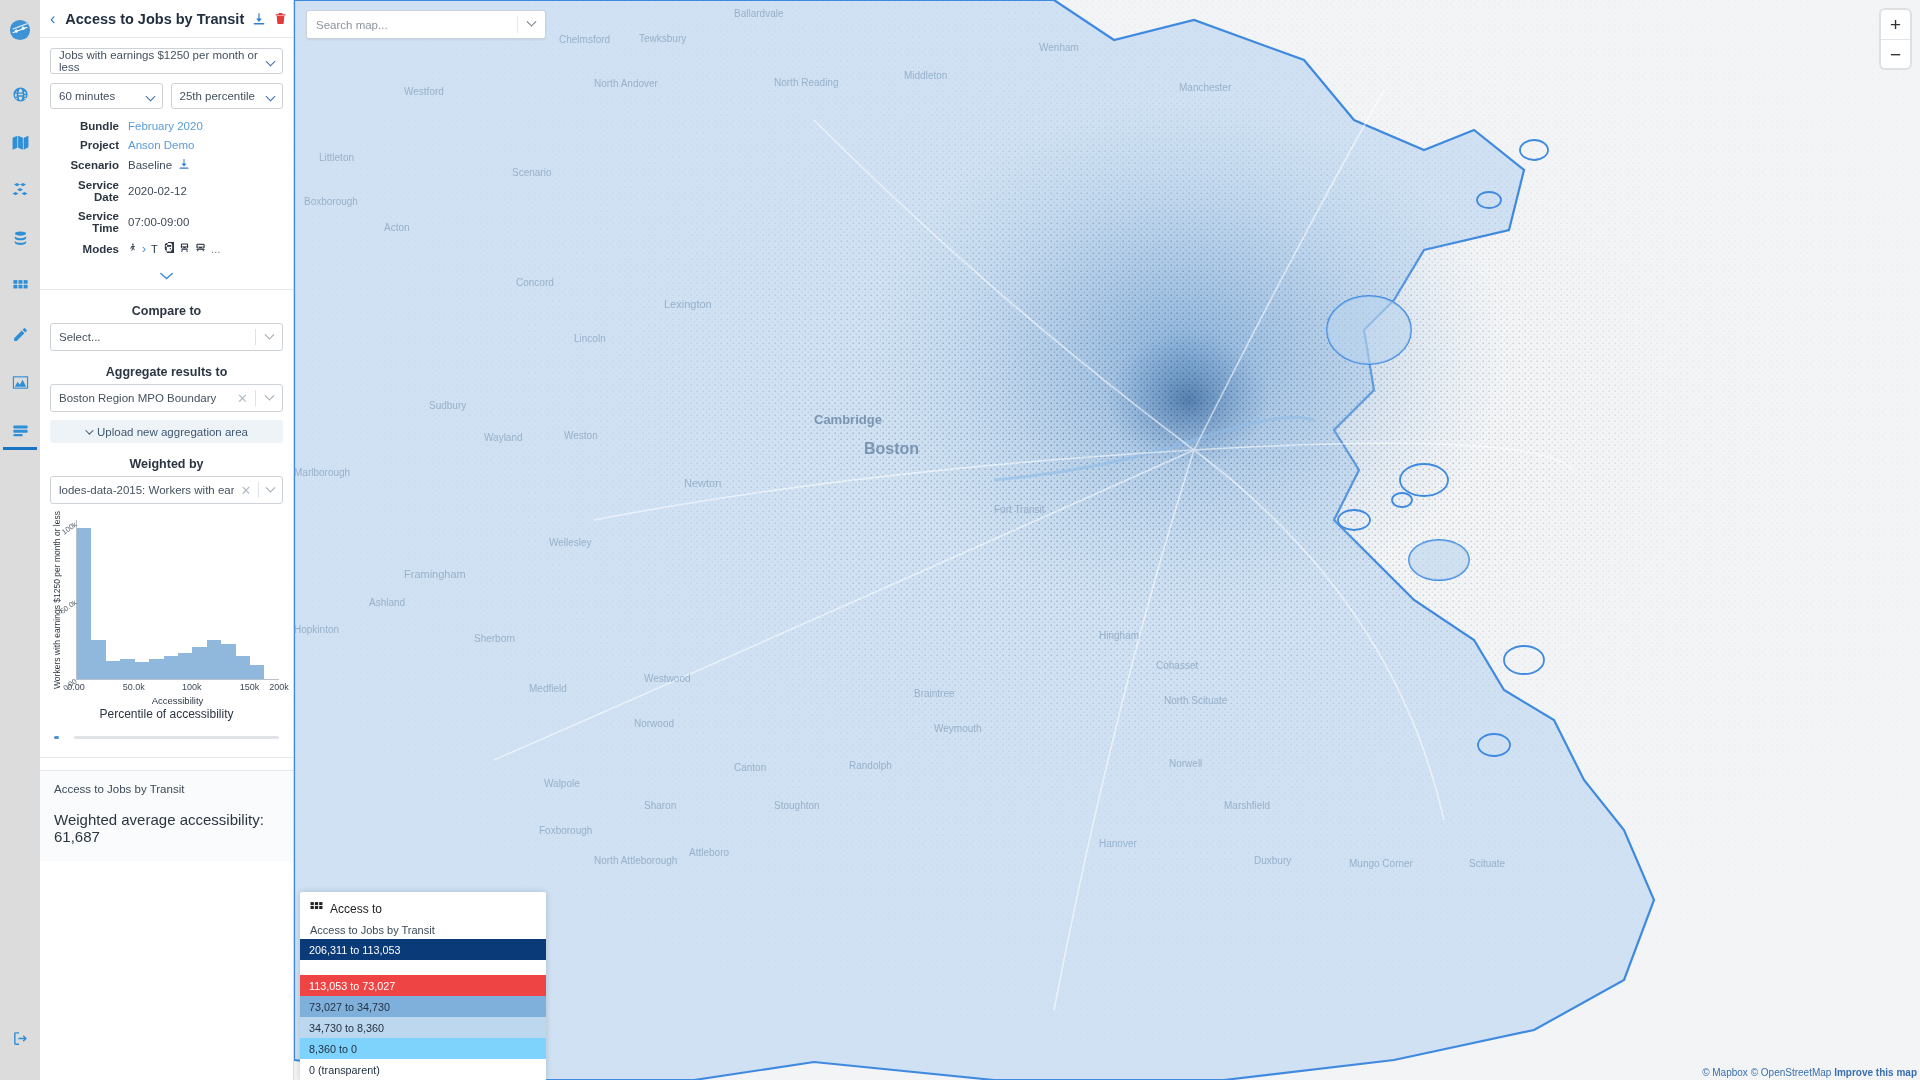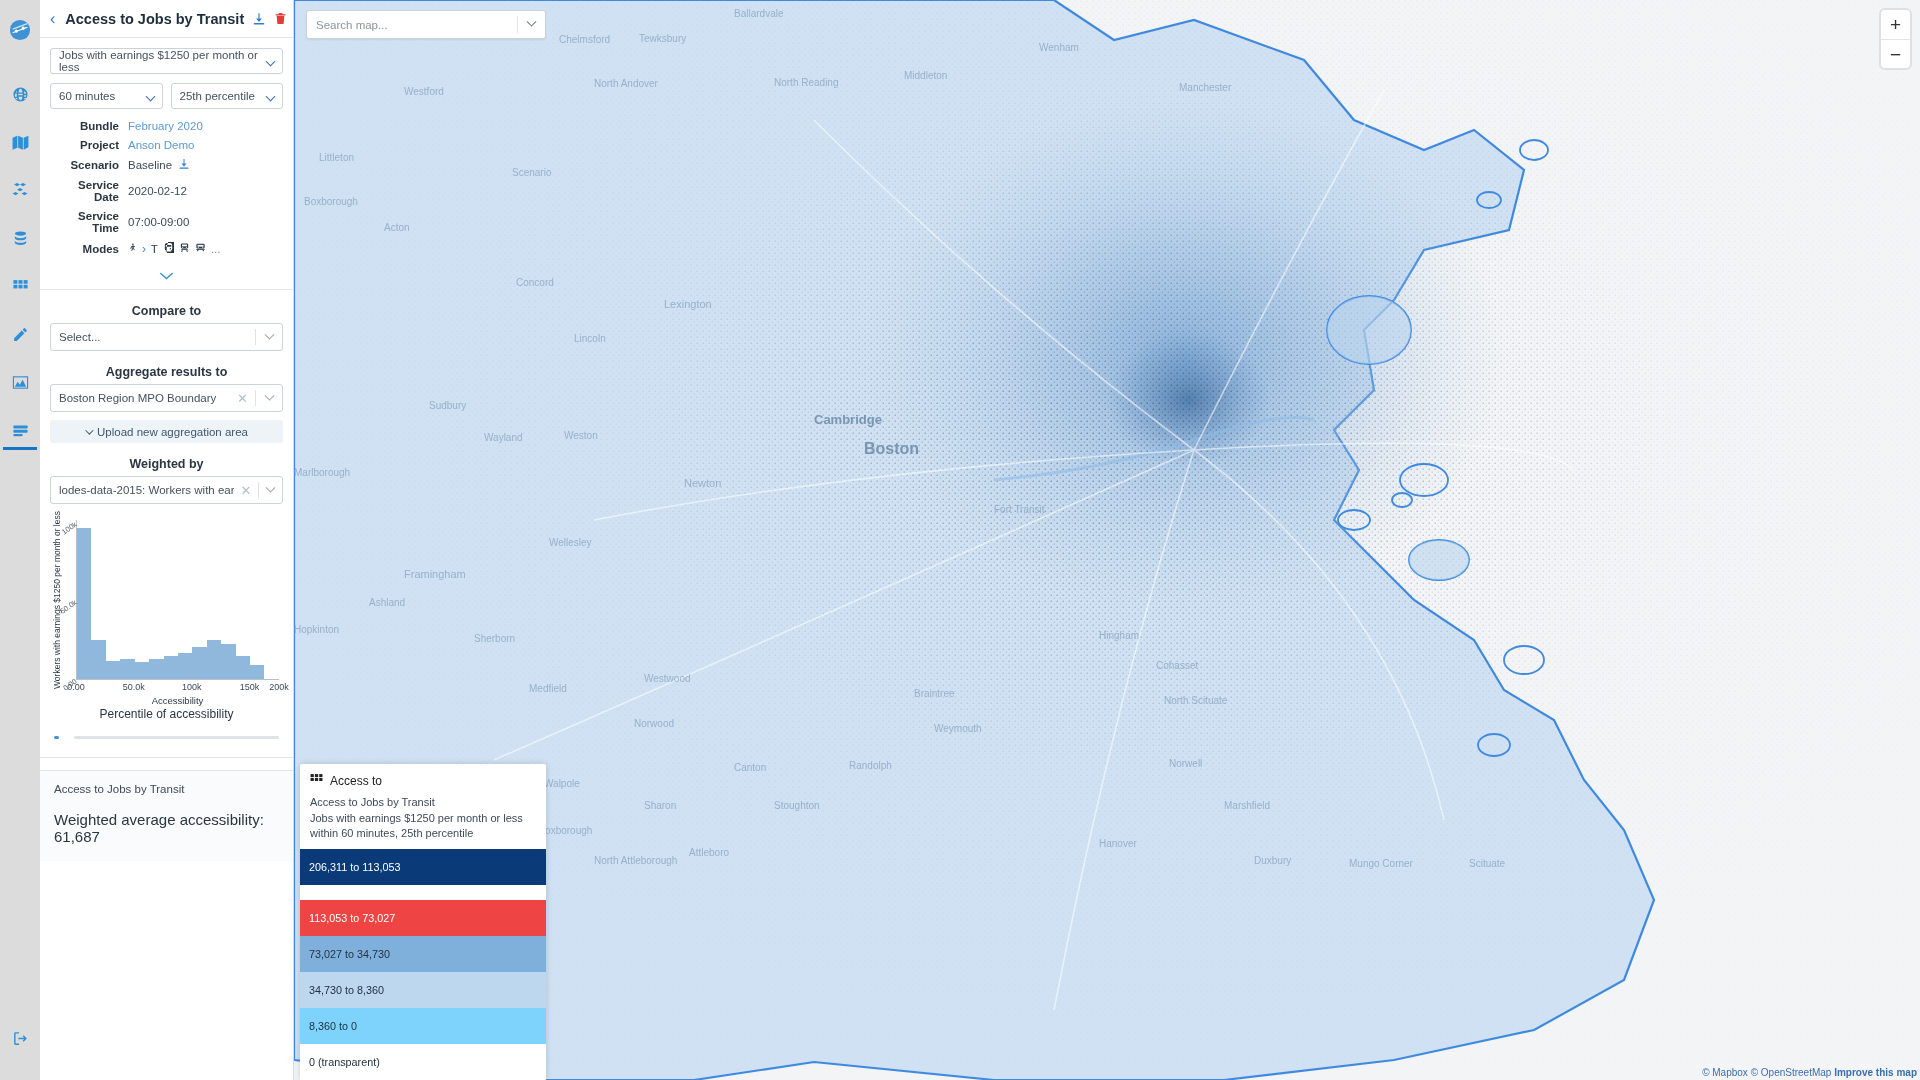--- a/index.html
+++ b/index.html
@@ -242,21 +242,21 @@
     font-size: 11px; color: #2b3642;
     overflow: hidden;
   }
   .legend-head {
     display: flex; align-items: center; gap: 7px;
     padding: 9px 10px 7px; font-size: 12px; color: #222;
   }
   .legend-sub { padding: 0 10px 3px; font-size: 11px; color: #3d4a58; }
   .legend-desc { padding: 0 10px 8px; font-size: 11px; color: #3d4a58; line-height: 1.35; }
   .legend-row {
-    height: 36px; display: flex; align-items: center;
+    height: 21px; display: flex; align-items: center;
     padding-left: 9px; font-size: 10.8px;
   }
 
   .attrib {
     position: absolute; right: 3px; bottom: 2px; z-index: 30;
     font-size: 10px; color: #3a6fae;
   }
   .attrib b { font-weight: 700; }
 </style>
 </head>
@@ -689,21 +689,20 @@
               <rect x="9" y="2" width="6" height="5.6"></rect>
               <rect x="17" y="2" width="6" height="5.6"></rect>
               <rect x="1" y="9.2" width="6" height="5.6"></rect>
               <rect x="9" y="9.2" width="6" height="5.6"></rect>
               <rect x="17" y="9.2" width="6" height="5.6"></rect>
             </svg>
         </span>
         <span>Access to</span>
       </div>
       <div class="legend-sub">Access to Jobs by Transit</div>
-      <div class="legend-desc">Jobs with earnings $1250 per month or less within 60 minutes, 25th percentile</div>
       <div id="legendRows">
           <div class="legend-row" style="background: rgb(11, 58, 120); color: rgb(255, 255, 255);">206,311 to 113,053</div>
           <div class="legend-row" style="background: #ef4444; color: rgb(255, 255, 255); margin-top: 15px;">113,053 to 73,027</div>
           <div class="legend-row" style="background: rgb(127, 176, 220); color: rgb(35, 50, 67);">73,027 to 34,730</div>
           <div class="legend-row" style="background: rgb(188, 215, 238); color: rgb(35, 50, 67);">34,730 to 8,360</div>
           <div class="legend-row" style="background: #7dd3fc; color: rgb(35, 50, 67);">8,360 to 0</div>
           <div class="legend-row" style="background: rgb(255, 255, 255); color: rgb(35, 50, 67);">0 (transparent)</div>
         </div>
     </div>
 

